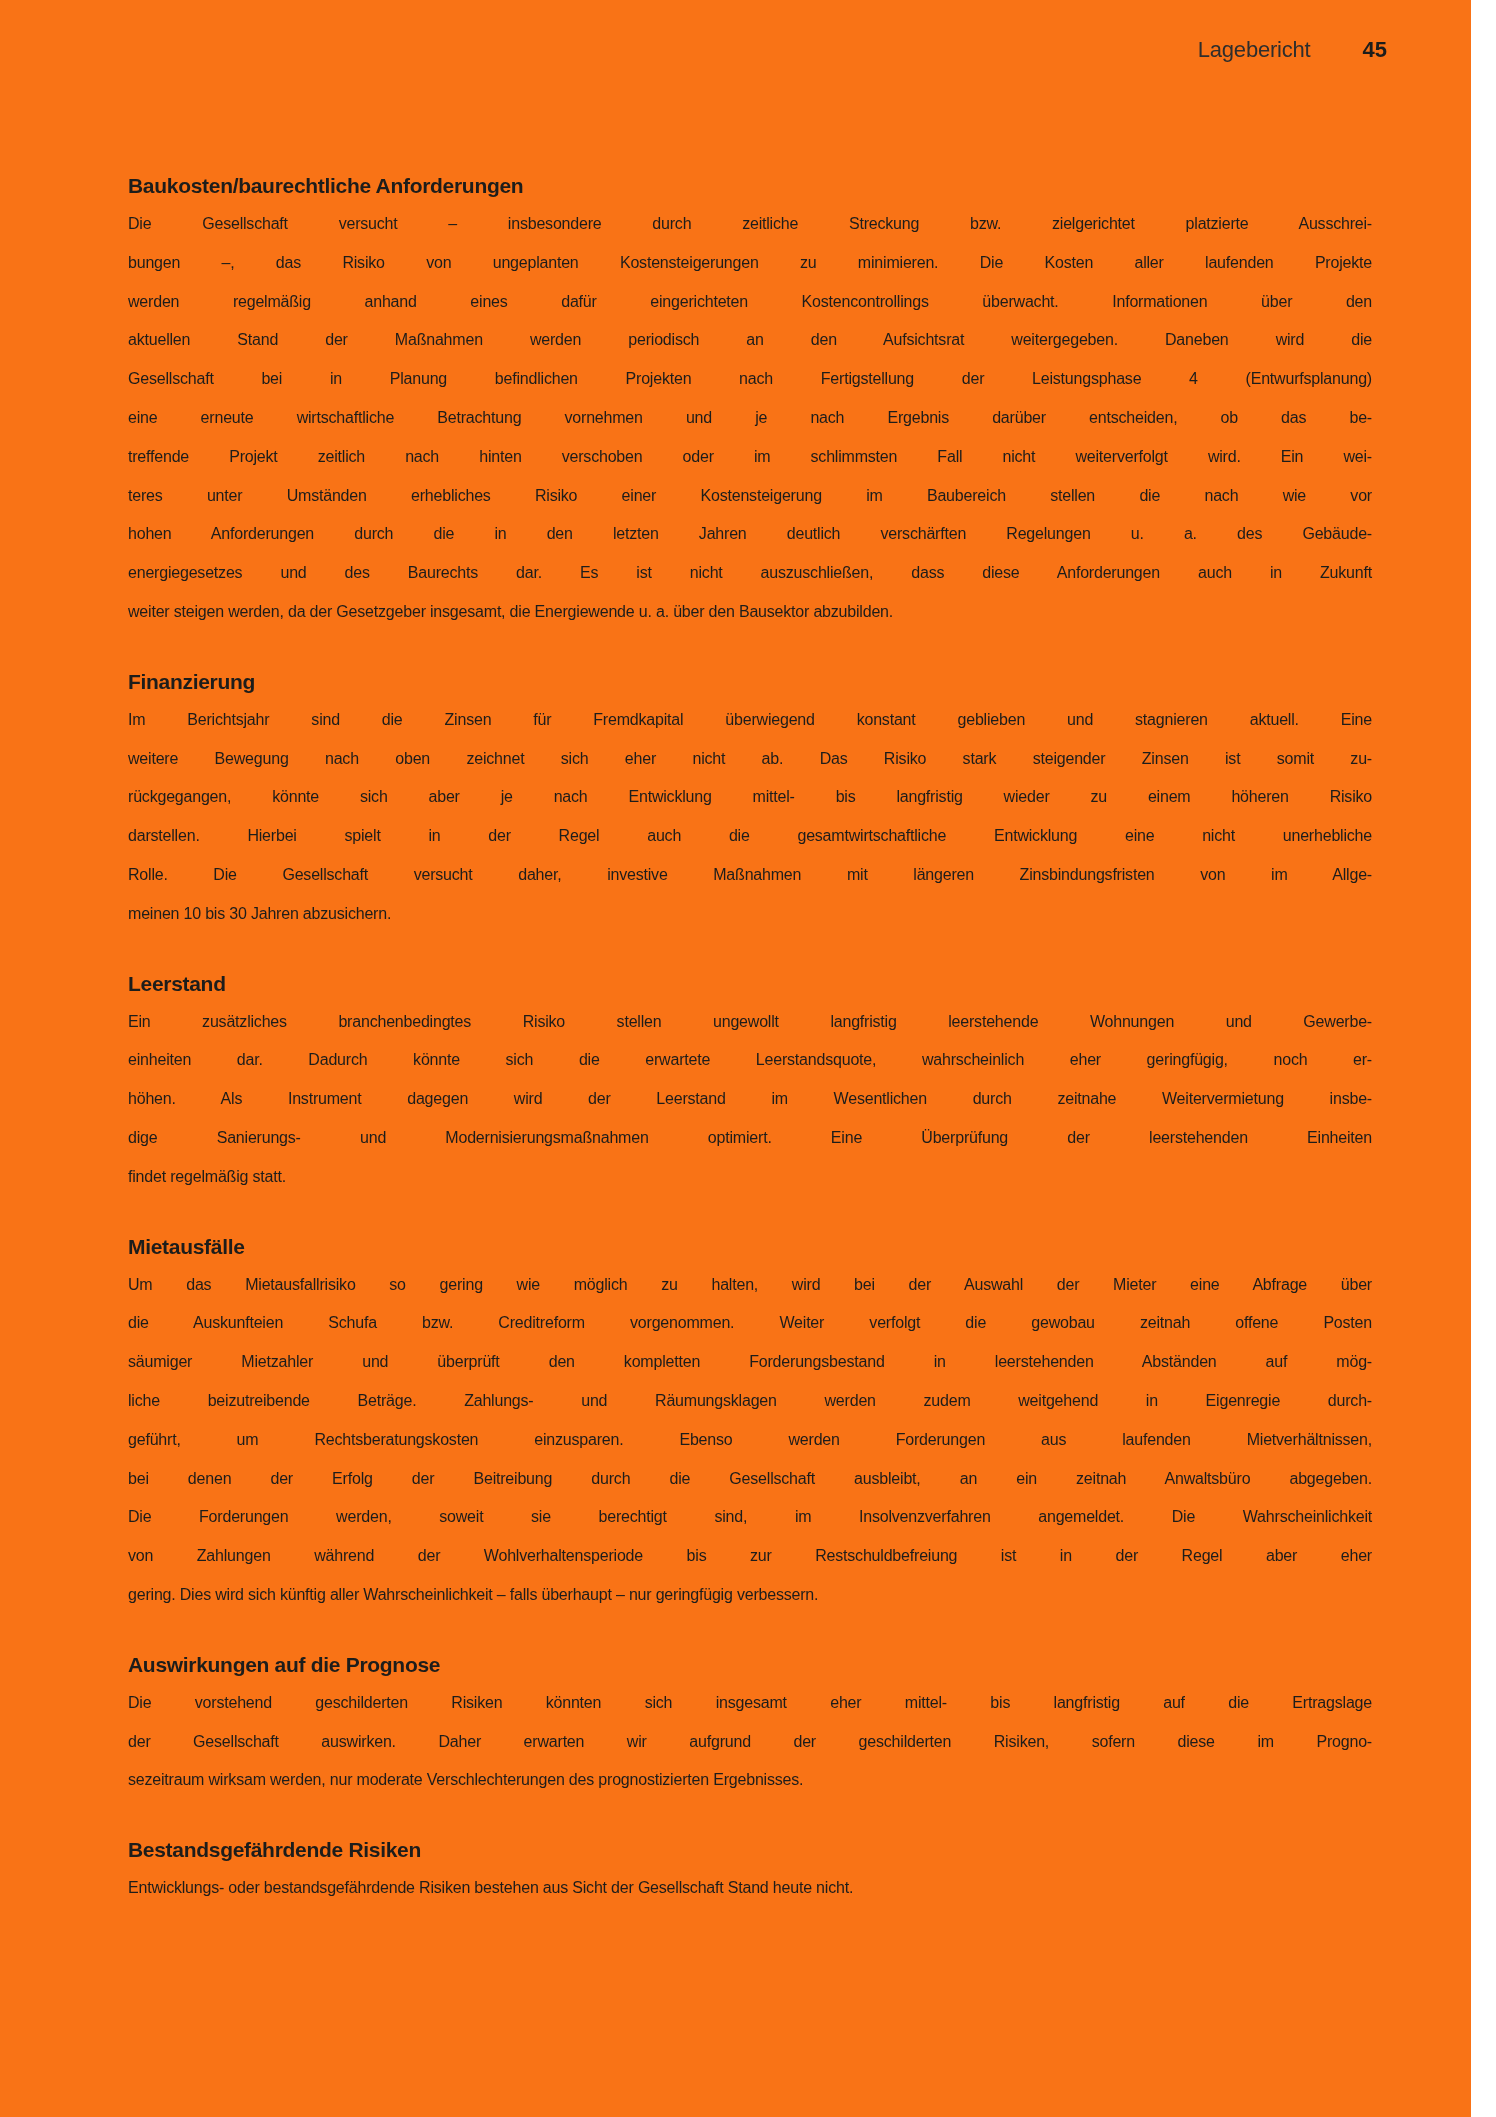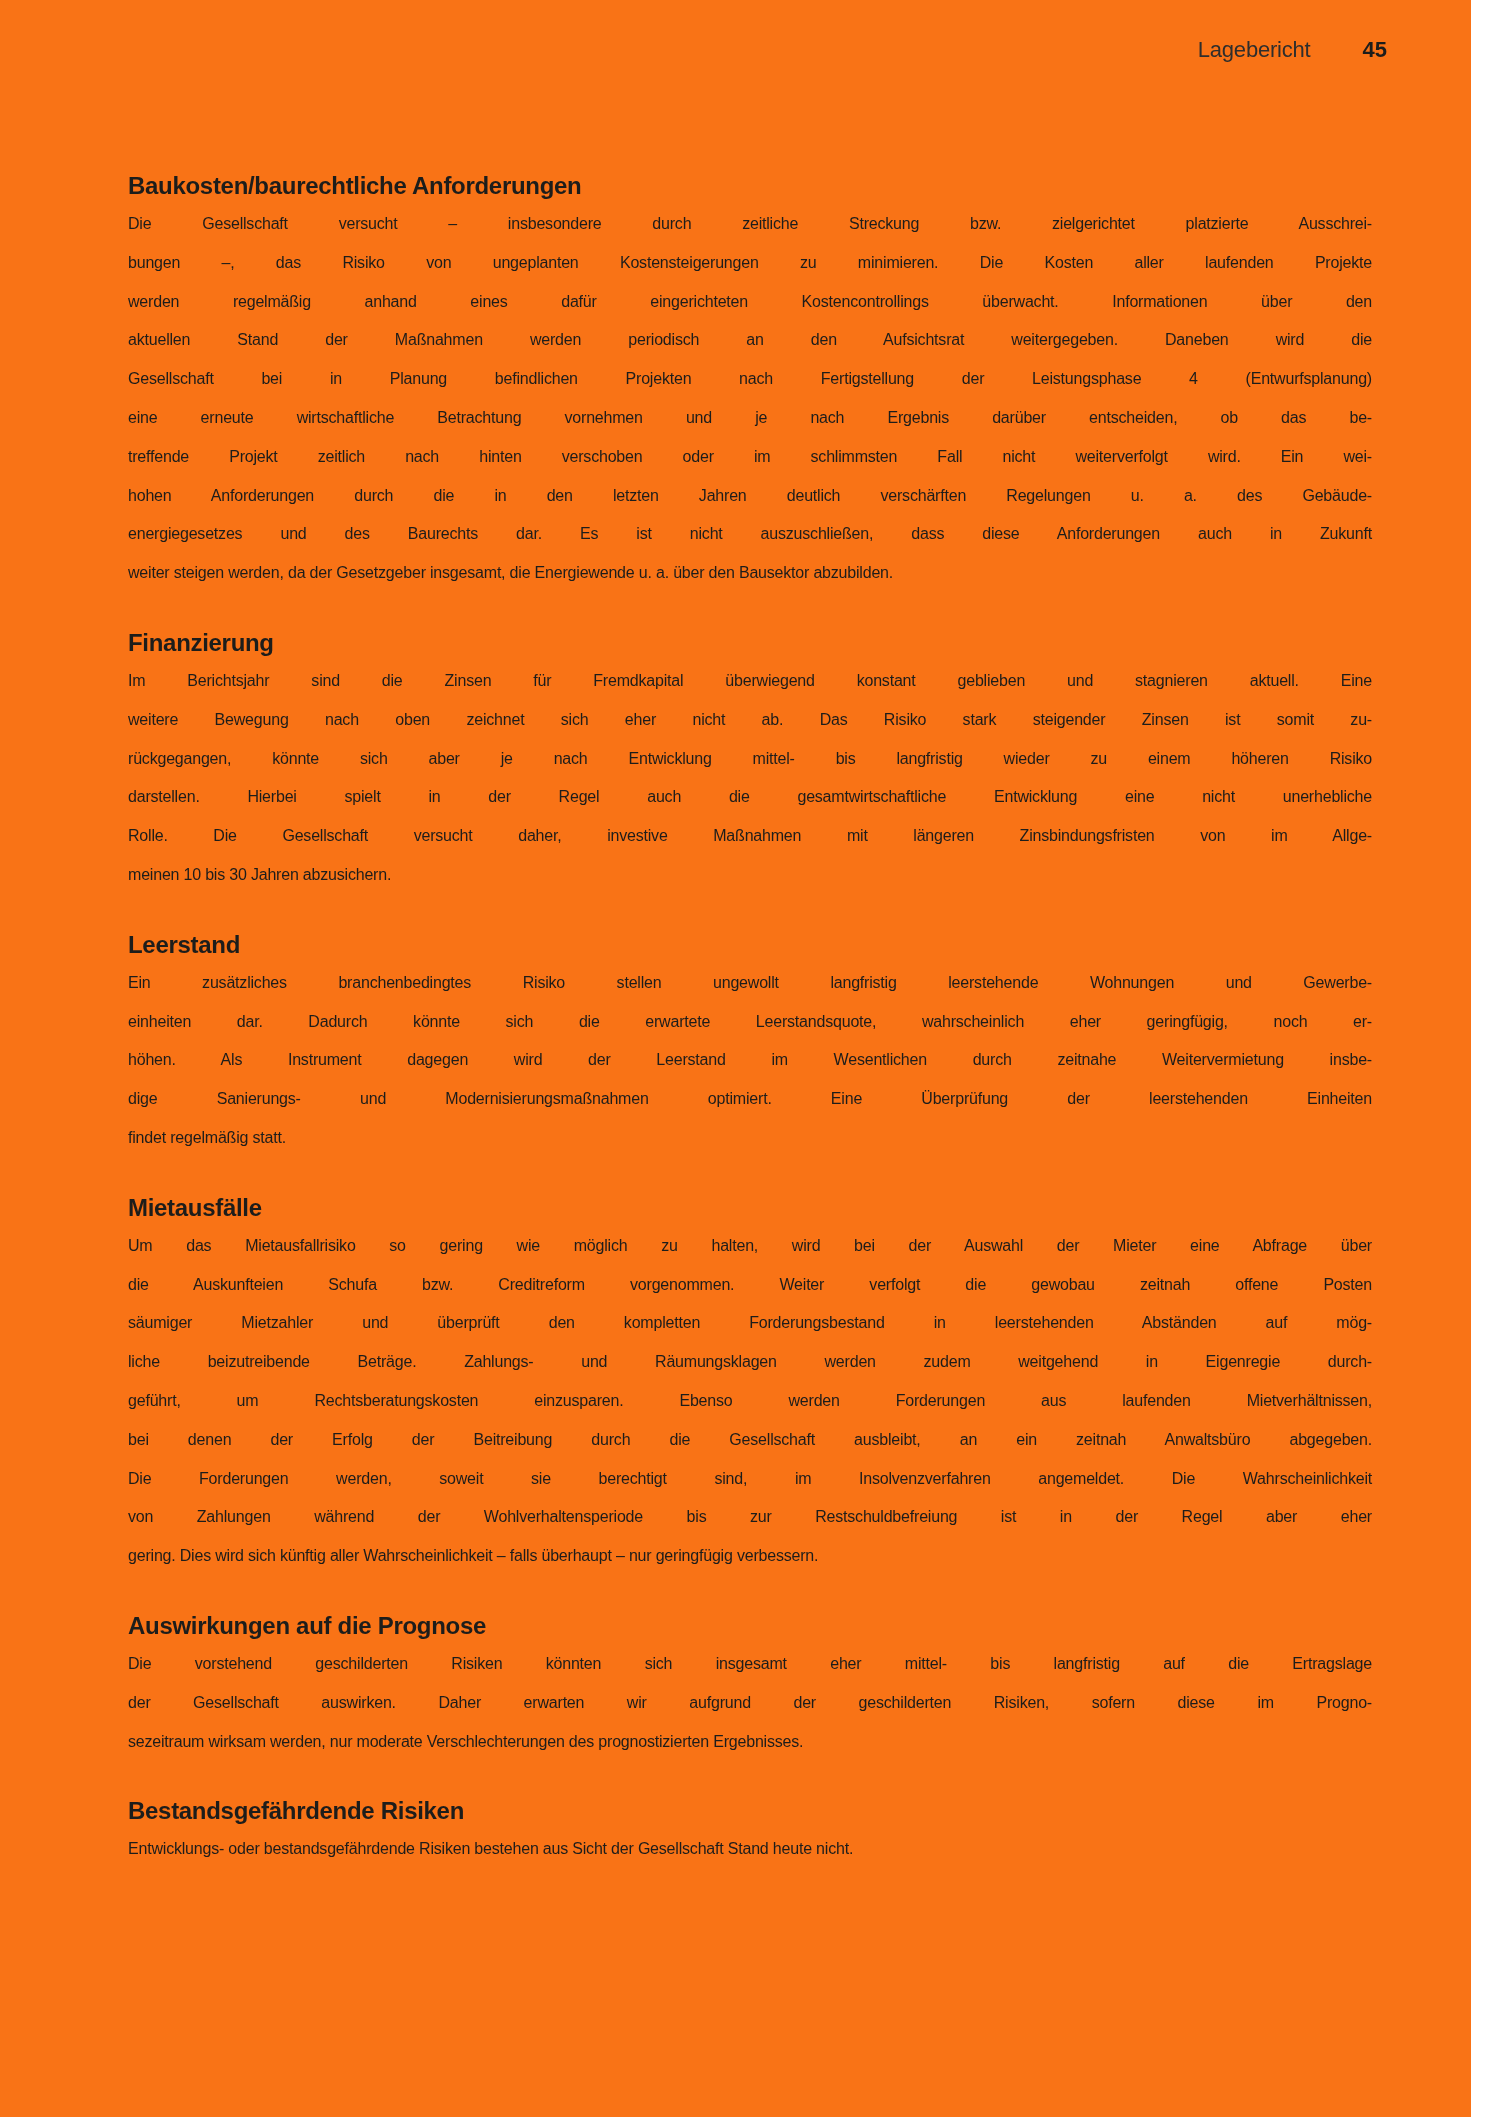--- a/index.html
+++ b/index.html
@@ -36,21 +36,21 @@
     color: #1d1d1b;
   }
   .content {
     position: absolute;
     left: 128px;
     top: 166px;
     width: 1244px;
   }
   h2.section-heading {
     margin: 30px 0 0 0;
-    font-size: 24px;
+    font-size: 21px;
     line-height: 39px;
     font-weight: 700;
     letter-spacing: -0.3px;
     color: #1d1d1b;
   }
   h2.section-heading:first-child {
     margin-top: 0;
   }
   .para {
     margin: 0;
@@ -82,20 +82,21 @@
   <main class="content">
       <h2 class="section-heading">Baukosten/baurechtliche Anforderungen</h2>
       <div class="para">
         <div class="line">Die Gesellschaft versucht – insbesondere durch zeitliche Streckung bzw. zielgerichtet platzierte Ausschrei-</div>
         <div class="line">bungen –, das Risiko von ungeplanten Kostensteigerungen zu minimieren. Die Kosten aller laufenden Projekte</div>
         <div class="line">werden regelmäßig anhand eines dafür eingerichteten Kostencontrollings überwacht. Informationen über den</div>
         <div class="line">aktuellen Stand der Maßnahmen werden periodisch an den Aufsichtsrat weitergegeben. Daneben wird die</div>
         <div class="line">Gesellschaft bei in Planung befindlichen Projekten nach Fertigstellung der Leistungsphase 4 (Entwurfsplanung)</div>
         <div class="line">eine erneute wirtschaftliche Betrachtung vornehmen und je nach Ergebnis darüber entscheiden, ob das be-</div>
         <div class="line">treffende Projekt zeitlich nach hinten verschoben oder im schlimmsten Fall nicht weiterverfolgt wird. Ein wei-</div>
+        <div class="line">teres unter Umständen erhebliches Risiko einer Kostensteigerung im Baubereich stellen die nach wie vor</div>
         <div class="line">hohen Anforderungen durch die in den letzten Jahren deutlich verschärften Regelungen u. a. des Gebäude-</div>
         <div class="line">energiegesetzes und des Baurechts dar. Es ist nicht auszuschließen, dass diese Anforderungen auch in Zukunft</div>
         <div class="line last">weiter steigen werden, da der Gesetzgeber insgesamt, die Energiewende u. a. über den Bausektor abzubilden.</div>
       </div>
       <h2 class="section-heading">Finanzierung</h2>
       <div class="para">
         <div class="line">Im Berichtsjahr sind die Zinsen für Fremdkapital überwiegend konstant geblieben und stagnieren aktuell. Eine</div>
         <div class="line">weitere Bewegung nach oben zeichnet sich eher nicht ab. Das Risiko stark steigender Zinsen ist somit zu-</div>
         <div class="line">rückgegangen, könnte sich aber je nach Entwicklung mittel- bis langfristig wieder zu einem höheren Risiko</div>
         <div class="line">darstellen. Hierbei spielt in der Regel auch die gesamtwirtschaftliche Entwicklung eine nicht unerhebliche</div>

